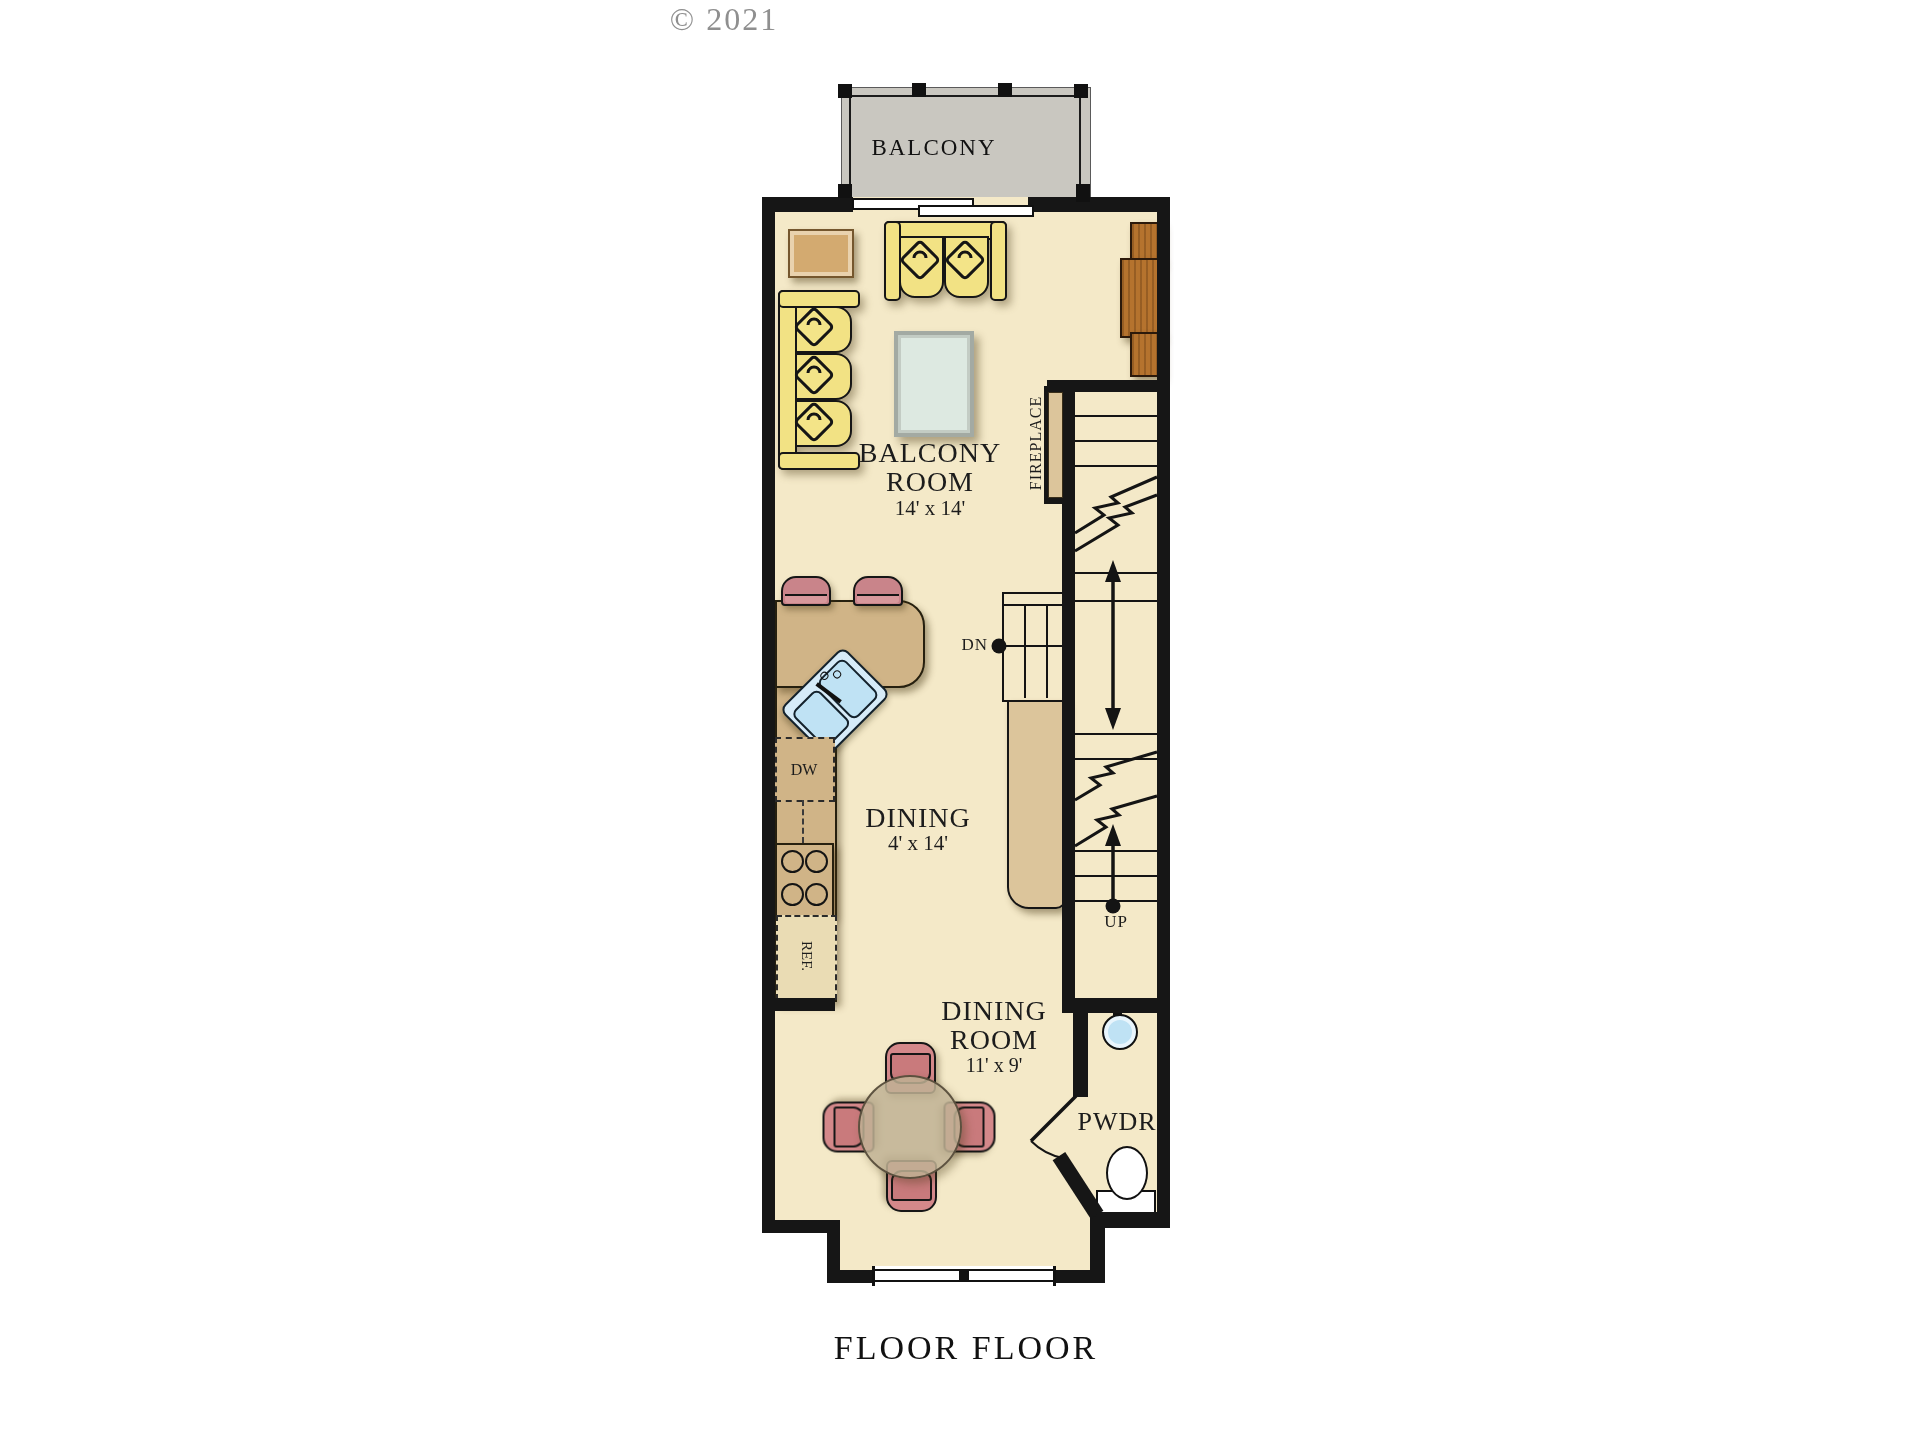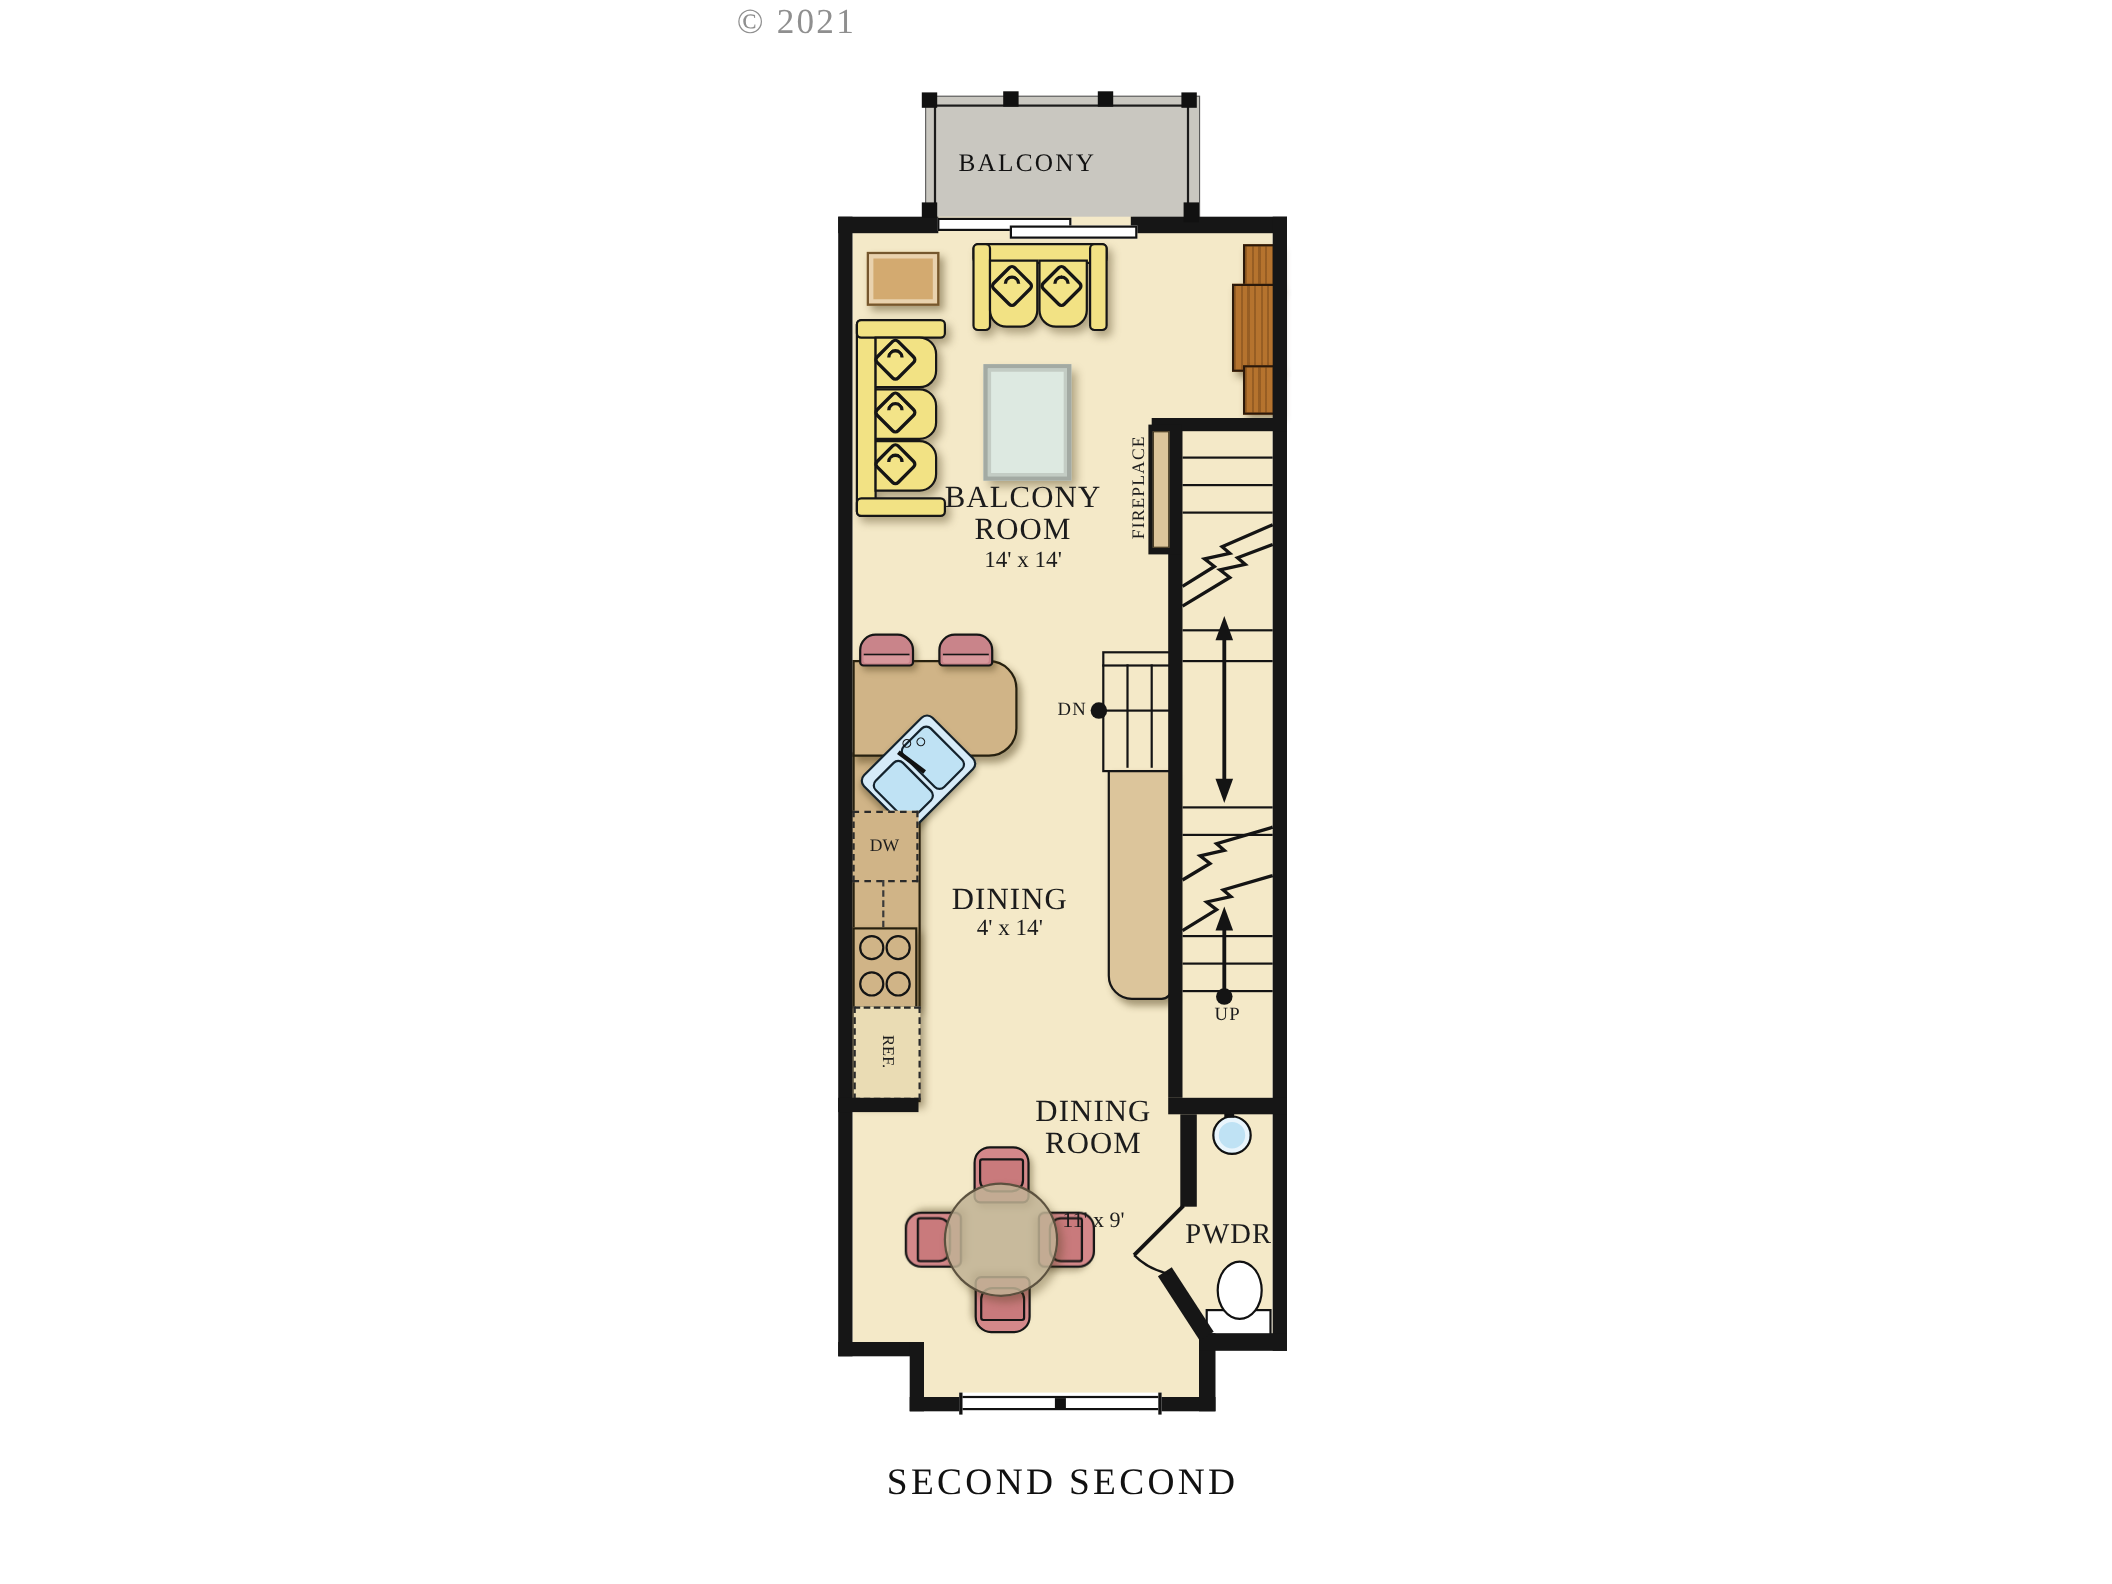--- a/index.html
+++ b/index.html
@@ -198,21 +198,21 @@
 
     <div class="abs" style="left:872px;top:1266px;width:178px;height:20px;background:#fff;border-left:3px solid #111;border-right:3px solid #111;z-index:6;">
       <div class="abs" style="left:0;top:3px;width:178px;height:2px;background:#111;"></div>
       <div class="abs" style="left:0;top:14px;width:178px;height:2px;background:#111;"></div>
       <div class="abs" style="left:84px;top:5px;width:10px;height:9px;background:#111;"></div>
     </div>
 
     <div class="label" style="left:894px;top:996px;width:200px;font-size:28px;">
       <div>DINING</div>
       <div>ROOM</div>
-      <div style="font-size:20px;letter-spacing:0;margin-top:44px;">11' x 9'</div>
+      <div style="font-size:20px;letter-spacing:0;">11' x 9'</div>
     </div>
   </div>
 
   <div>
     <div class="abs" style="left:1102px;top:1014px;width:32px;height:32px;border-radius:50%;background:#bfe2f4;
                 border:2.5px solid #111;box-shadow:inset 0 0 0 4px #e9f5fc;z-index:3;"></div>
     <div class="abs" style="left:1113px;top:1008px;width:9px;height:8px;background:#111;z-index:4;"></div>
 
     <div>
       <div class="abs" style="left:1096px;top:1190px;width:56px;height:21px;background:#fff;border:2.5px solid #111;z-index:3;"></div>
@@ -237,14 +237,14 @@
     <line x1="1113" y1="845" x2="1113" y2="904" stroke="#141414" stroke-width="3.5"></line>
     <polygon points="1113,824 1105,846 1121,846" fill="#141414"></polygon>
     <circle cx="1113" cy="906" r="7.5" fill="#141414"></circle>
 
     <circle cx="999" cy="646" r="7.5" fill="#141414"></circle>
 
     <line x1="1076" y1="1096" x2="1031" y2="1141" stroke="#141414" stroke-width="3.5"></line>
     <path d="M1031,1141 A62,62 0 0 0 1063,1158" fill="none" stroke="#141414" stroke-width="2"></path>
   </svg>
 
-  <div class="label" style="left:766px;top:1330px;width:400px;font-size:34px;letter-spacing:3px;color:#111;">SECOND SECOND</div>
+  <div class="label" style="left:766px;top:1330px;width:400px;font-size:34px;letter-spacing:3px;color:#111;">FLOOR FLOOR</div>
 </div>
 
 </body></html>

